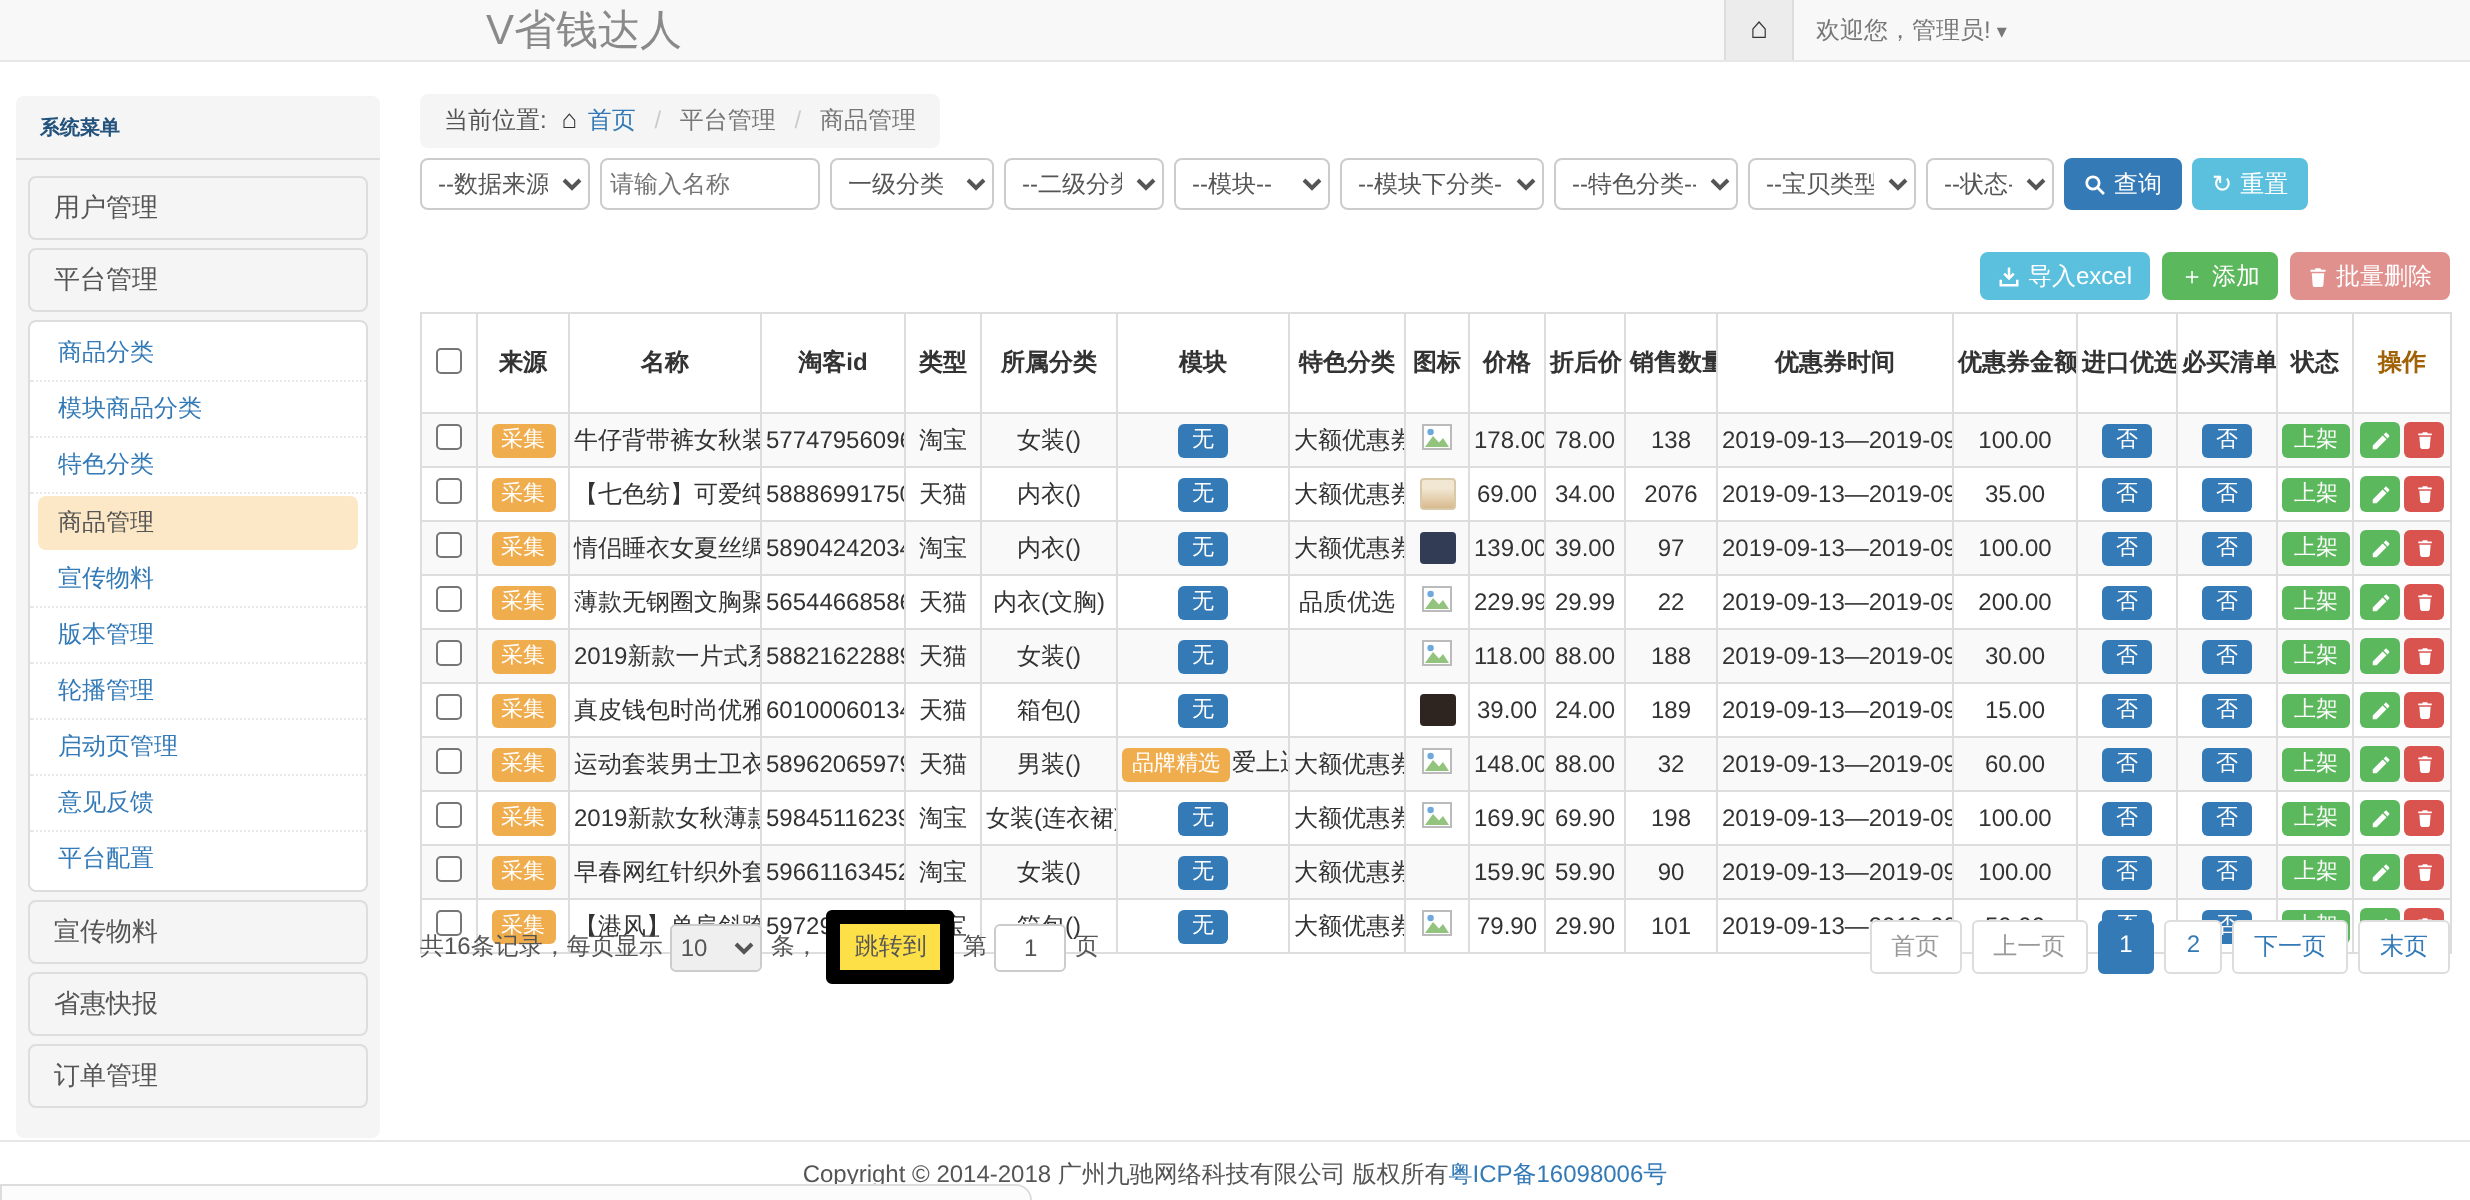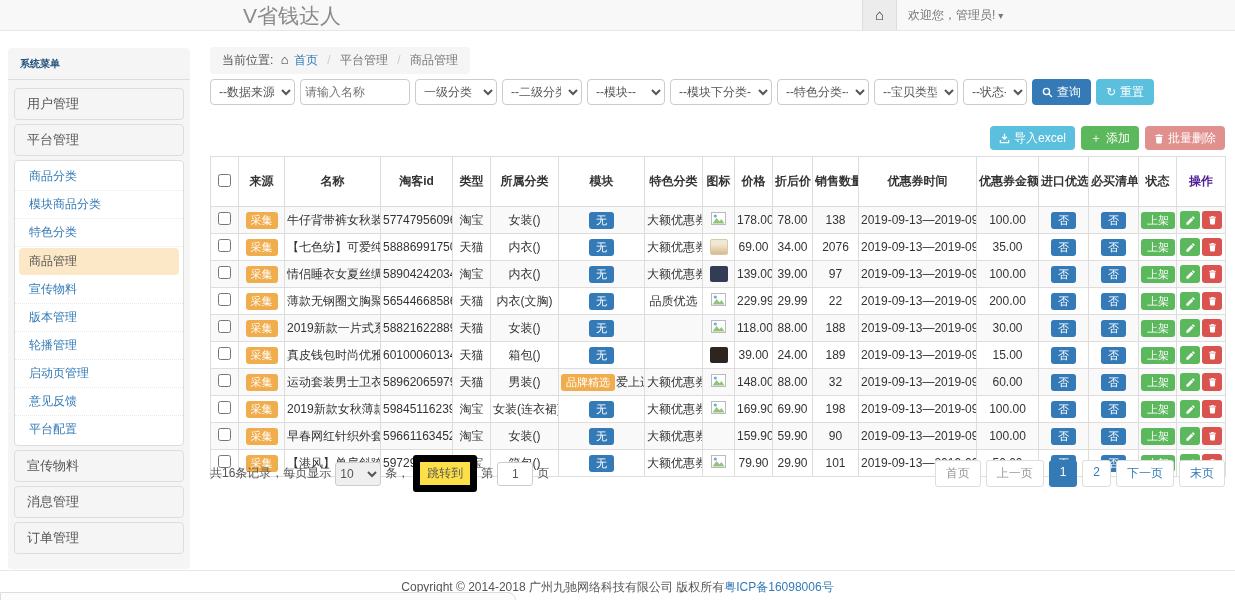--- a/index.html
+++ b/index.html
@@ -57,21 +57,21 @@
   .btn-import { background:#5bc0de; }
   .btn-add { background:#5cb85c; }
   .btn-batch-del { background:#e0908d; }
 
   
   .goods-table { position:absolute; left:210px; top:156px; width:1015px;
     border-collapse:collapse; table-layout:fixed; }
   .goods-table th, .goods-table td { border:1px solid #ddd; text-align:center;
     font-size:12px; padding:4px 2px; overflow:hidden; white-space:nowrap; }
   .goods-table th { font-weight:bold; color:#333; padding:16px 2px; background:#fff; }
-  .goods-table th.op-head { color:#4c1d95; }
+  .goods-table th.op-head { color:#a16207; }
   .goods-table tbody tr:nth-child(odd) { background:#f9f9f9; }
   .goods-table tbody tr:nth-child(even) { background:#fff; }
   .badge { display:inline-block; padding:2px 5px; border-radius:3px; color:#fff; font-size:11px; line-height:13px; }
   .b-orange { background:#f0ad4e; }
   .b-blue   { background:#337ab7; padding:2px 7px; }
   .b-green  { background:#5cb85c; padding:2px 6px; }
   .module-cell .mod-text { color:#333; margin-left:1px; }
   .op-btn { display:inline-flex; align-items:center; justify-content:center; width:20px; height:18px;
     border-radius:3px; border:none; cursor:pointer; vertical-align:middle; margin:0 1px; padding:0; }
   .op-edit { background:#5cb85c; }
@@ -123,21 +123,21 @@
         <div class="subitem">特色分类</div>
         <div class="subitem active">商品管理</div>
         <div class="subitem">宣传物料</div>
         <div class="subitem">版本管理</div>
         <div class="subitem">轮播管理</div>
         <div class="subitem">启动页管理</div>
         <div class="subitem">意见反馈</div>
         <div class="subitem">平台配置</div>
       </div>
       <div class="topitem">宣传物料</div>
-      <div class="topitem">消息管理</div>
+      <div class="topitem">省惠快报</div>
       <div class="topitem">订单管理</div>
     </div>
 </div>
 
 <div class="breadcrumb">
   <span class="loc">当前位置:</span>
   <span class="home-ic">⌂</span>
   <a>首页</a>
   <span class="sep">/</span>
   <span>平台管理</span>

